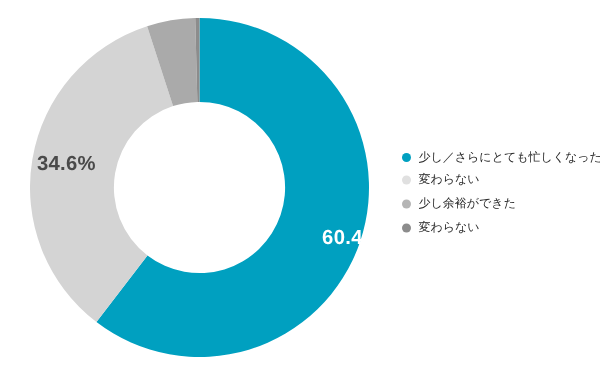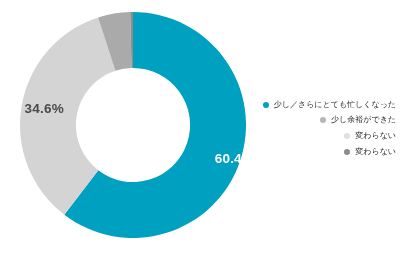--- a/index.html
+++ b/index.html
@@ -55,21 +55,20 @@
     position: absolute;
     left: 268px;
     top: 97px;
     width: 128px;
   }
   .legend-row {
     display: flex;
     align-items: center;
     height: 15.6px;
     white-space: nowrap;
-    justify-content: flex-end;
   }
   .legend-bullet {
     width: 6px;
     height: 6px;
     border-radius: 50%;
     flex: 0 0 auto;
     margin-right: 5px;
   }
   .legend-text {
     font-size: 8px;
@@ -96,26 +95,26 @@
       <text id="label-secondary" class="slice-label slice-label-outside" x="24.25995298724783" y="97.79950288890079" text-anchor="middle" dominant-baseline="middle">34.6%</text>
     </svg>
   </div>
 
   <div id="legend">
       <div class="legend-row">
         <span class="legend-bullet" style="background: rgb(0, 160, 192);"></span>
         <span class="legend-text">少し／さらにとても忙しくなった</span>
       </div>
       <div class="legend-row">
+        <span class="legend-bullet" style="background: rgb(224, 224, 224);"></span>
+        <span class="legend-text">変わらない</span>
+      </div>
+      <div class="legend-row">
         <span class="legend-bullet" style="background: rgb(181, 181, 181);"></span>
         <span class="legend-text">少し余裕ができた</span>
-      </div>
-      <div class="legend-row">
-        <span class="legend-bullet" style="background: rgb(224, 224, 224);"></span>
-        <span class="legend-text">変わらない</span>
       </div>
       <div class="legend-row">
         <span class="legend-bullet" style="background: rgb(140, 140, 140);"></span>
         <span class="legend-text">変わらない</span>
       </div>
     </div>
 
 </div>
 
 </body></html>

